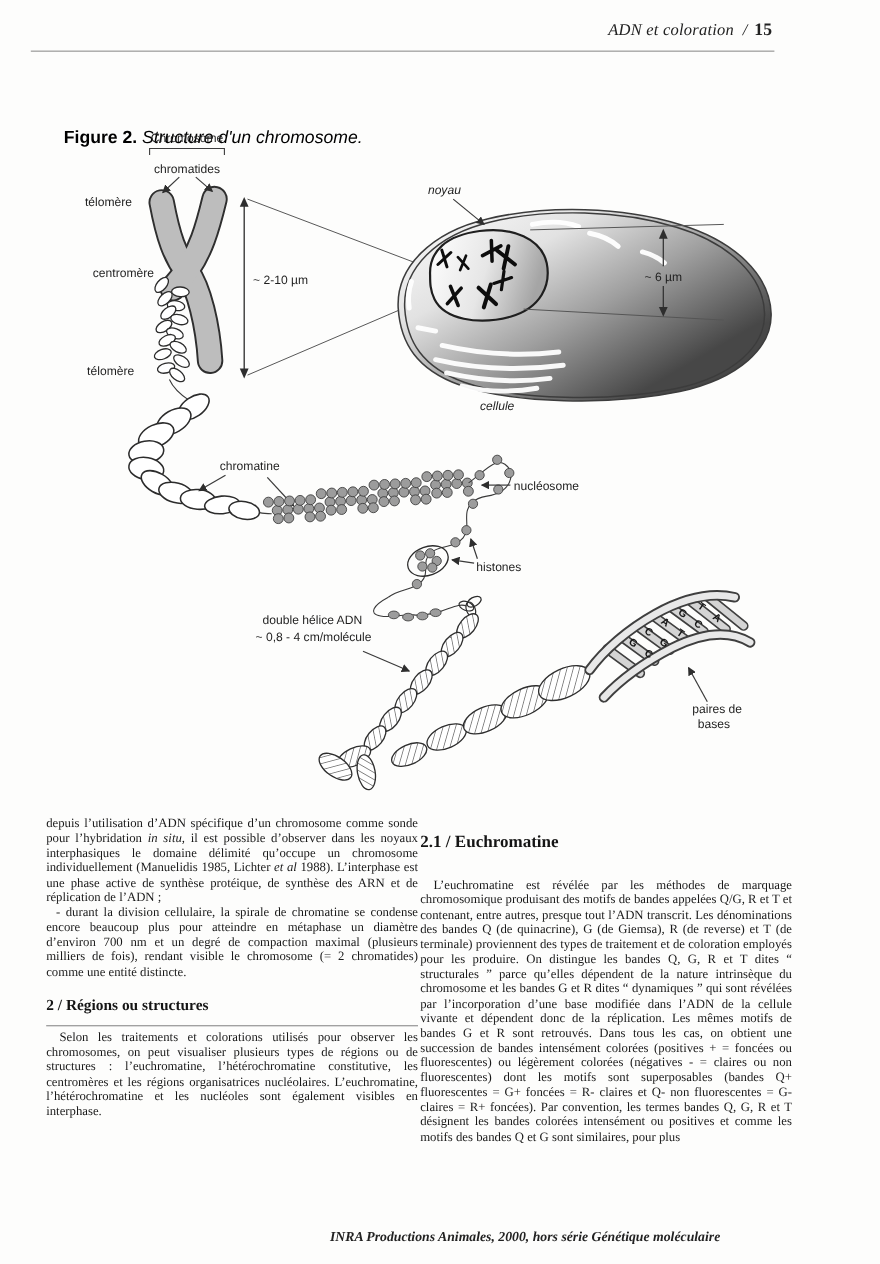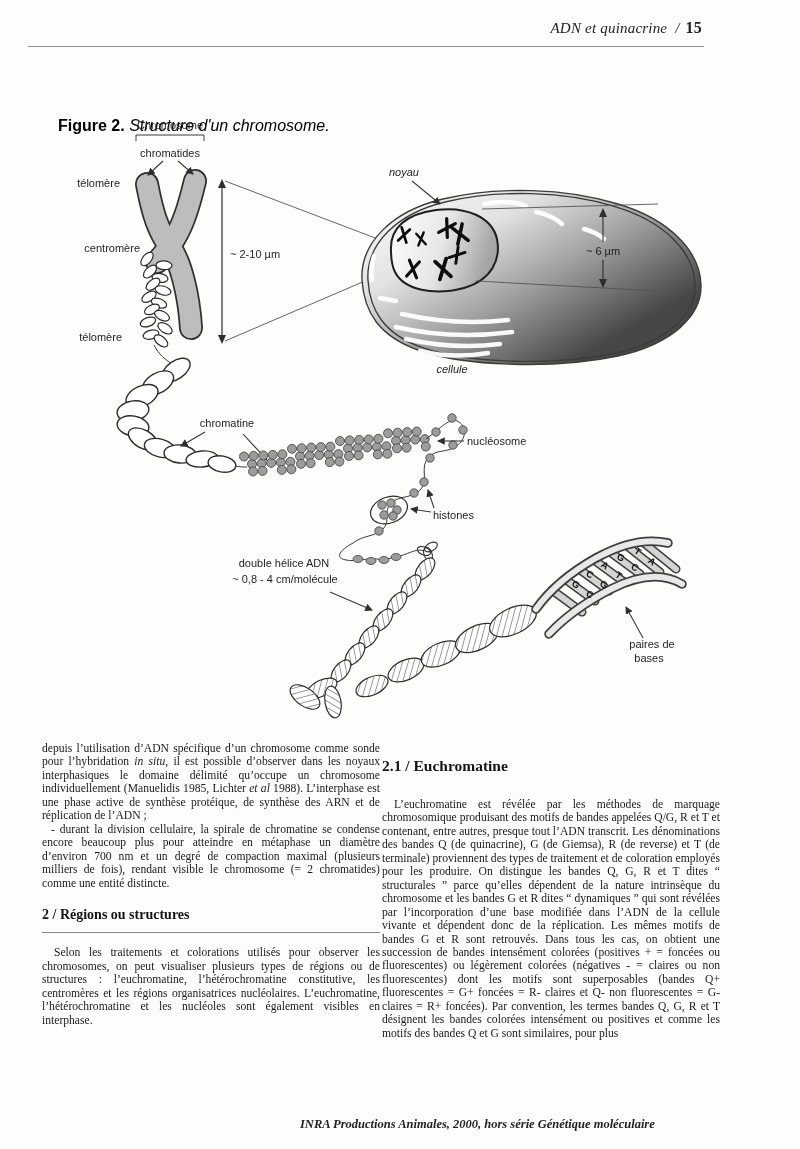--- a/index.html
+++ b/index.html
@@ -53,36 +53,36 @@
   }
   .body-p em{font-style:italic;}
   .body-p.indent{text-indent:12px;}
   .body-p.dash{text-indent:9px;}
   h2.sec{
     margin:15px 0 0 0;font-size:14px;line-height:20.5px;font-weight:bold;color:#141414;
   }
   h2.sec span{display:block;}
   h2.sec span.cont{padding-left:25px;}
   .h-rule{height:1px;background:#8a8a8a;margin:7px 0 0 0;}
-  .p-after-rule{margin-top:13px;}
+  .p-after-rule{margin-top:3px;}
   h3.subsec{margin:15px 0 0 0;font-size:15.5px;font-weight:bold;color:#141414;}
   .col .first-after-h3{margin-top:23px;}
   
   .page-footer{
     position:absolute;top:1117px;left:300px;width:404px;text-align:left;
     font-size:12.5px;font-style:italic;font-weight:bold;color:#222;
   }
 </style>
 </head>
 <body>
 
 <div class="page">
 
   <div class="page-header">
-    <span>ADN et quinacrine</span><span class="sep">/</span><span class="pgnum">15</span>
+    <span>ADN et coloration</span><span class="sep">/</span><span class="pgnum">15</span>
   </div>
   <div class="header-rule"></div>
 
   <div class="figure-area">
     <div class="fig-caption">
       <b>Figure 2.</b>
       <i>Structure d'un chromosome.</i>
     </div>
 
     <svg class="fig-svg" width="727" height="670" viewBox="37 70 727 670">

